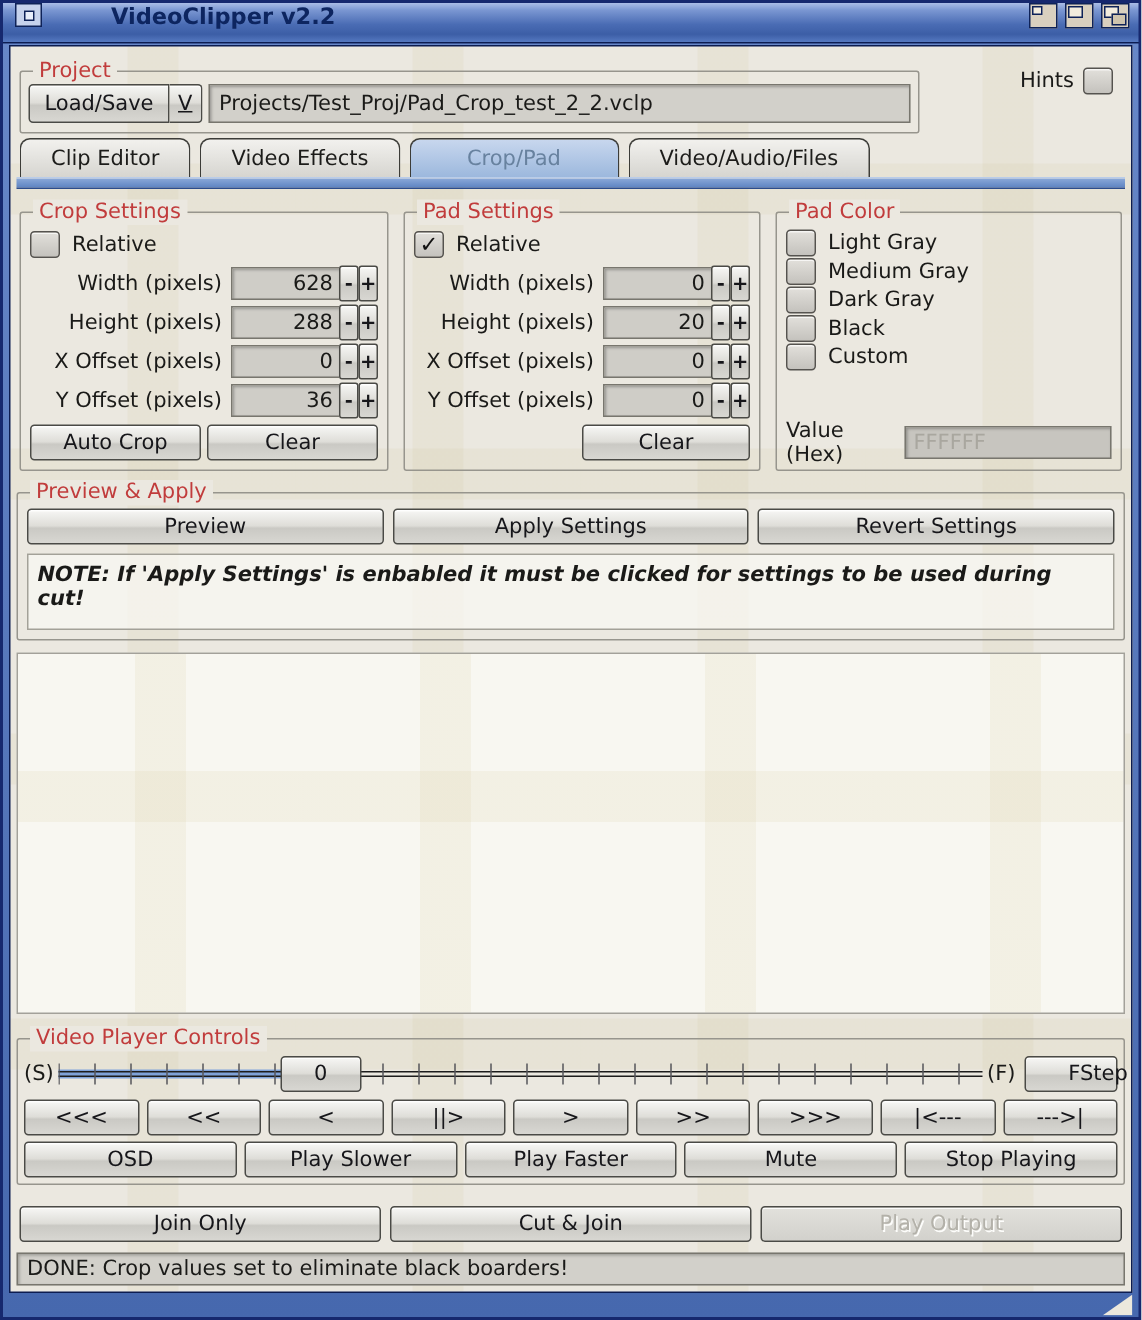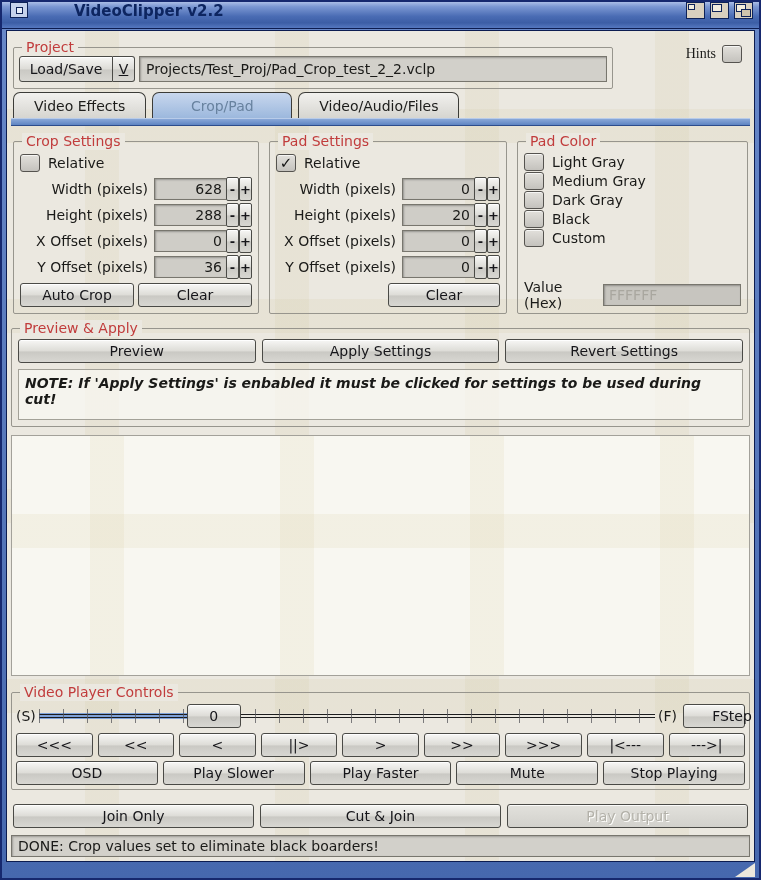--- a/index.html
+++ b/index.html
@@ -80,21 +80,21 @@
     font-size:15px; font-weight:bold; color:#111;
   }
   .checkbox.white-opt { background:linear-gradient(180deg,#fbfbf9,#e9e7e2); }
 
   
   .project-row { position:relative; height:52px; flex:0 0 52px; }
   .project-group { position:absolute; left:2px; top:8px; width:600px; height:42px; padding:8px 5px 0 5px; display:flex; }
   .loadsave-btn { width:94px; height:26px; border-radius:3px 0 0 3px; }
   .loadsave-v { width:22px; height:26px; border-left:none; border-radius:0 3px 3px 0; text-decoration:underline; }
   .path-field { flex:1; height:26px; margin-left:4px; background:#d2d0ca; padding:0 6px; }
-  .hints-wrap { position:absolute; right:8px; top:6px; display:flex; align-items:center; gap:6px;font-family:Liberation Serif, serif; }
+  .hints-wrap { position:absolute; right:8px; top:6px; display:flex; align-items:center; gap:6px; }
 
   
   .tabs-row { display:flex; align-items:flex-end; height:27px; flex:0 0 27px; padding-left:2px; }
   .tab {
     height:26px; display:flex; align-items:center; justify-content:center;
     padding:0 20px; margin-right:6px;
     border:1px solid #3c3c38; border-bottom:none; border-radius:7px 7px 0 0;
     background:linear-gradient(180deg,#f2f1ee,#d6d5d0);
     font-size:14px; color:#1c1c1a;
   }
@@ -210,20 +210,21 @@
           <div class="btn loadsave-v">V</div>
           <div class="field path-field">Projects/Test_Proj/Pad_Crop_test_2_2.vclp</div>
         </div>
         <div class="hints-wrap">
           <span>Hints</span>
           <div class="checkbox"></div>
         </div>
       </div>
 
       <div class="tabs-row">
+        <div class="tab">Clip Editor</div>
         <div class="tab">Video Effects</div>
         <div class="tab active">Crop/Pad</div>
         <div class="tab">Video/Audio/Files</div>
       </div>
       <div class="tab-band"></div>
 
       <div class="settings-row">
 
         <div class="group settings-group crop-group">
           <div class="legend">Crop Settings</div>

